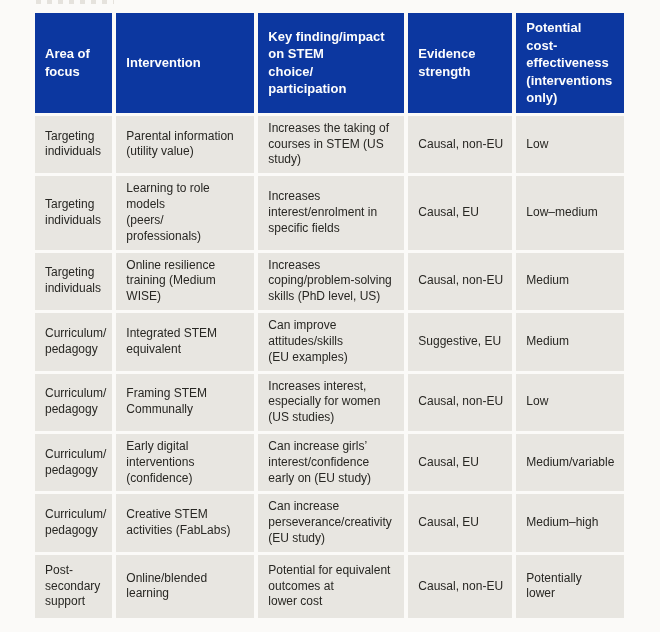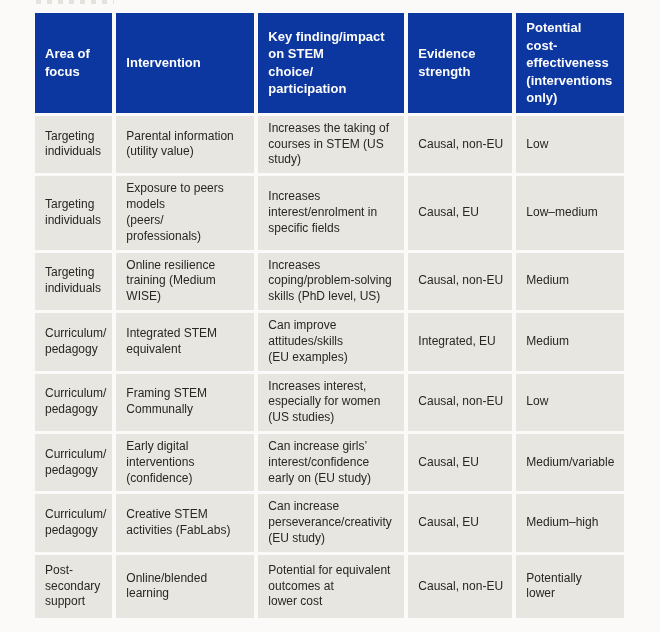--- a/index.html
+++ b/index.html
@@ -108,21 +108,21 @@
 (utility value)</td>
         <td>Increases the taking of
 courses in STEM (US
 study)</td>
         <td>Causal, non-EU</td>
         <td>Low</td>
       </tr>
       <tr class="h60">
         <td>Targeting
 individuals</td>
-        <td>Exposure to peers
+        <td>Learning to role
 models
 (peers/
 professionals)</td>
         <td>Increases
 interest/enrolment in
 specific fields</td>
         <td>Causal, EU</td>
         <td>Low–medium</td>
       </tr>
       <tr class="h50">
@@ -138,21 +138,21 @@
         <td>Medium</td>
       </tr>
       <tr class="h50">
         <td>Curriculum/
 pedagogy</td>
         <td>Integrated STEM
 equivalent</td>
         <td>Can improve
 attitudes/skills
 (EU examples)</td>
-        <td>Integrated, EU</td>
+        <td>Suggestive, EU</td>
         <td>Medium</td>
       </tr>
       <tr class="h50">
         <td>Curriculum/
 pedagogy</td>
         <td>Framing STEM
 Communally</td>
         <td>Increases interest,
 especially for women
 (US studies)</td>

